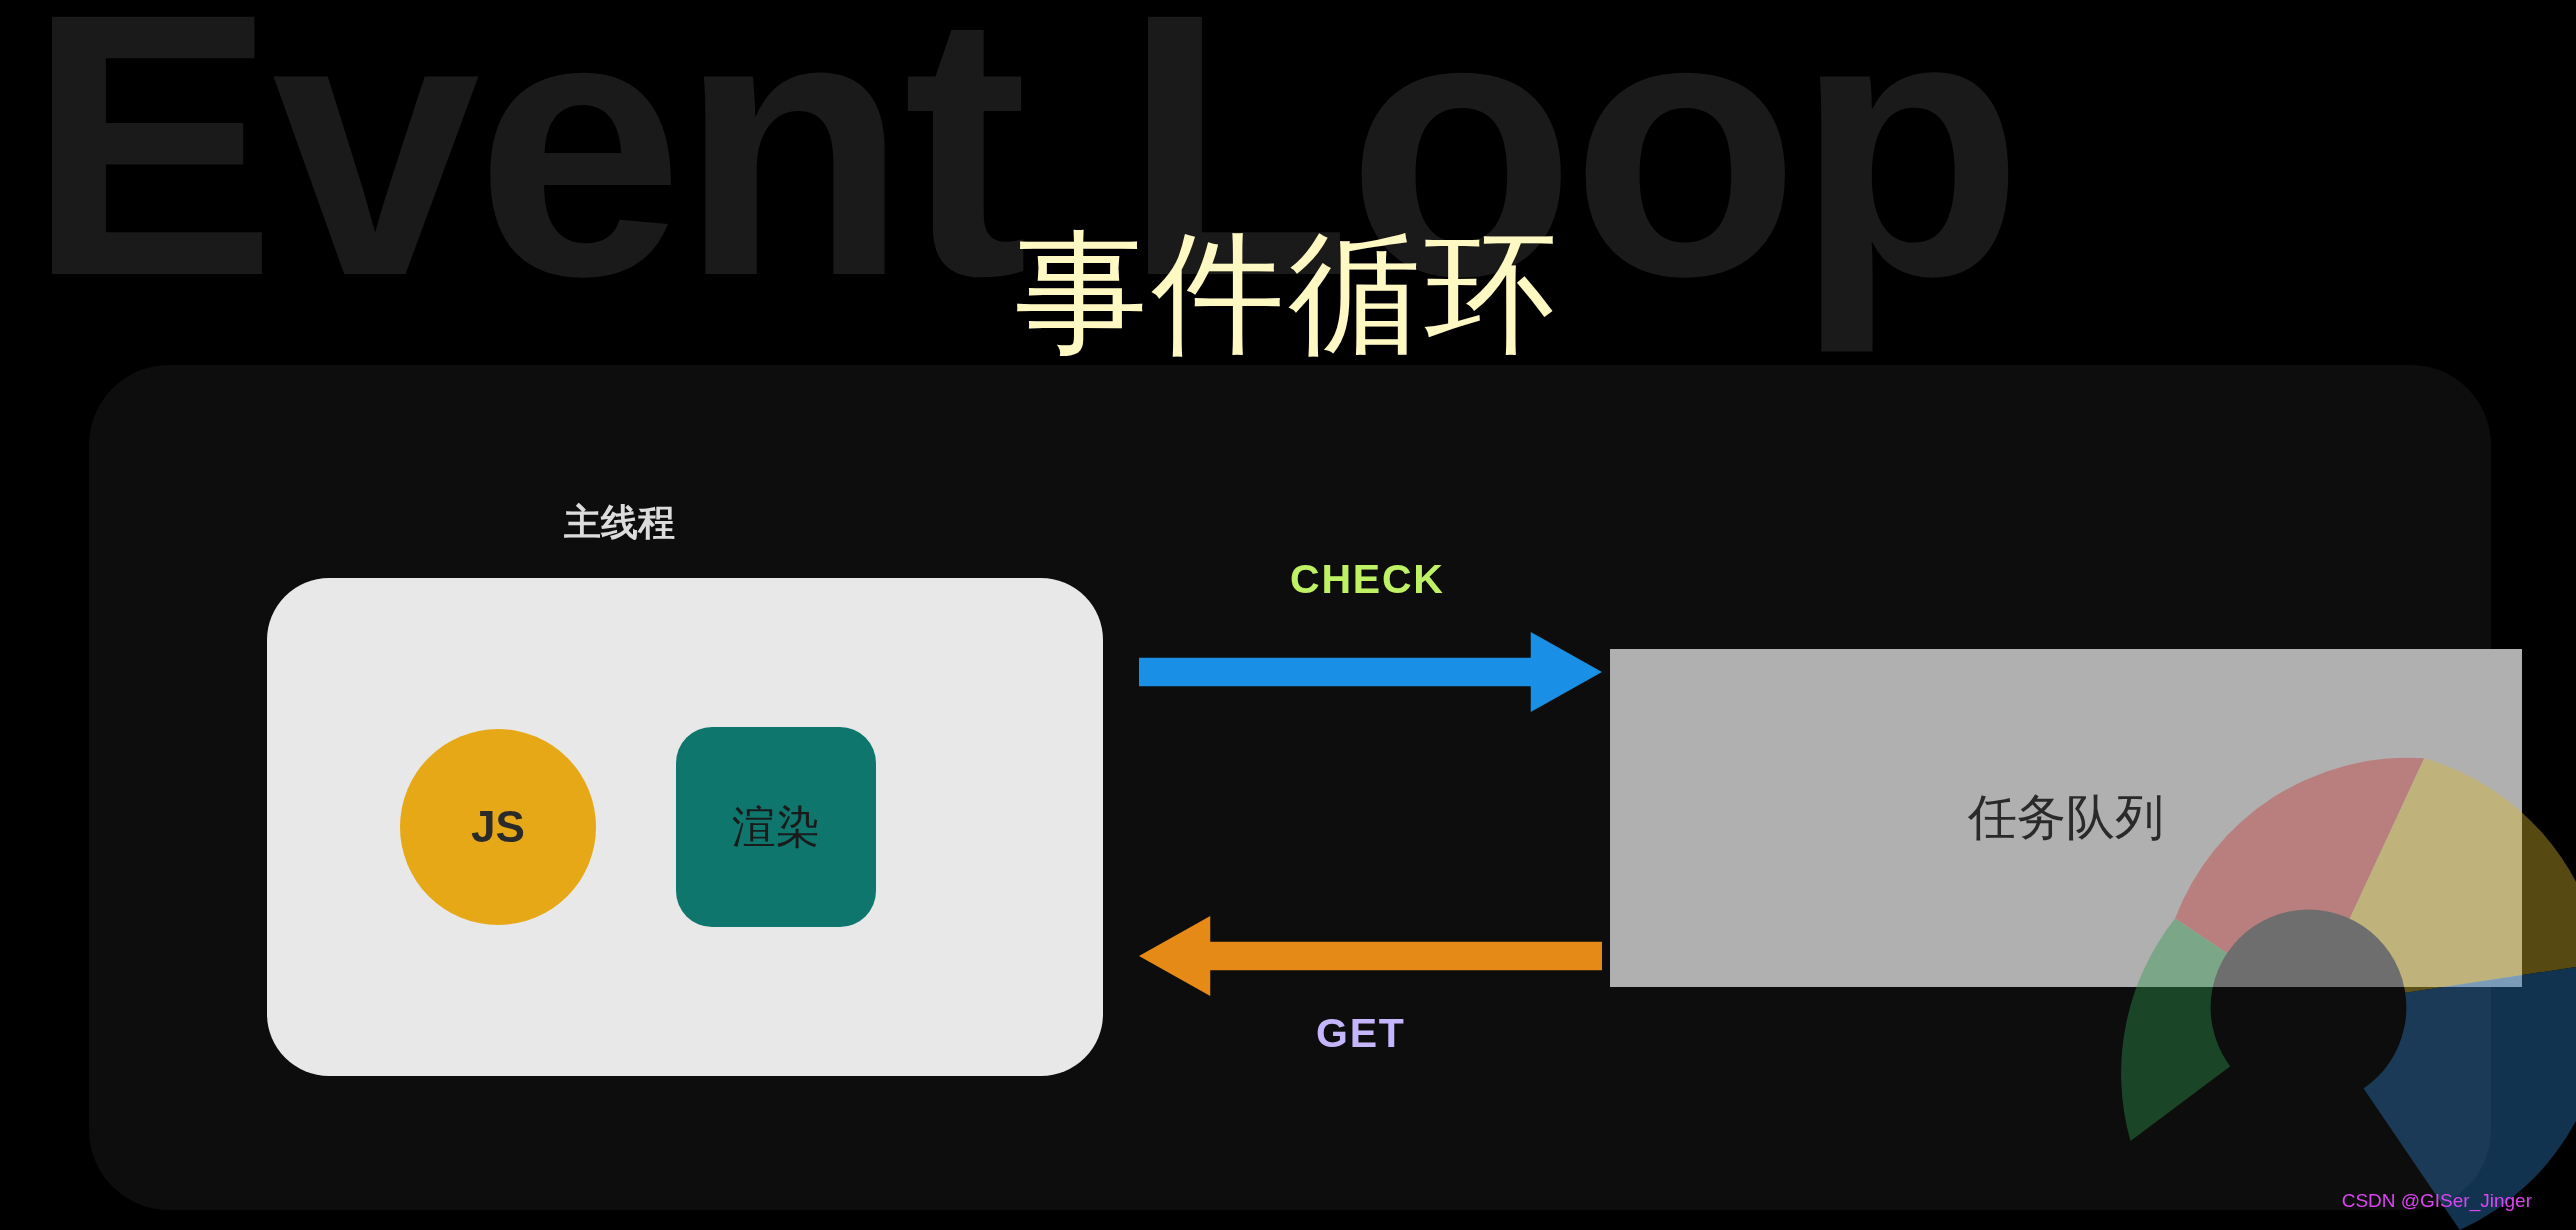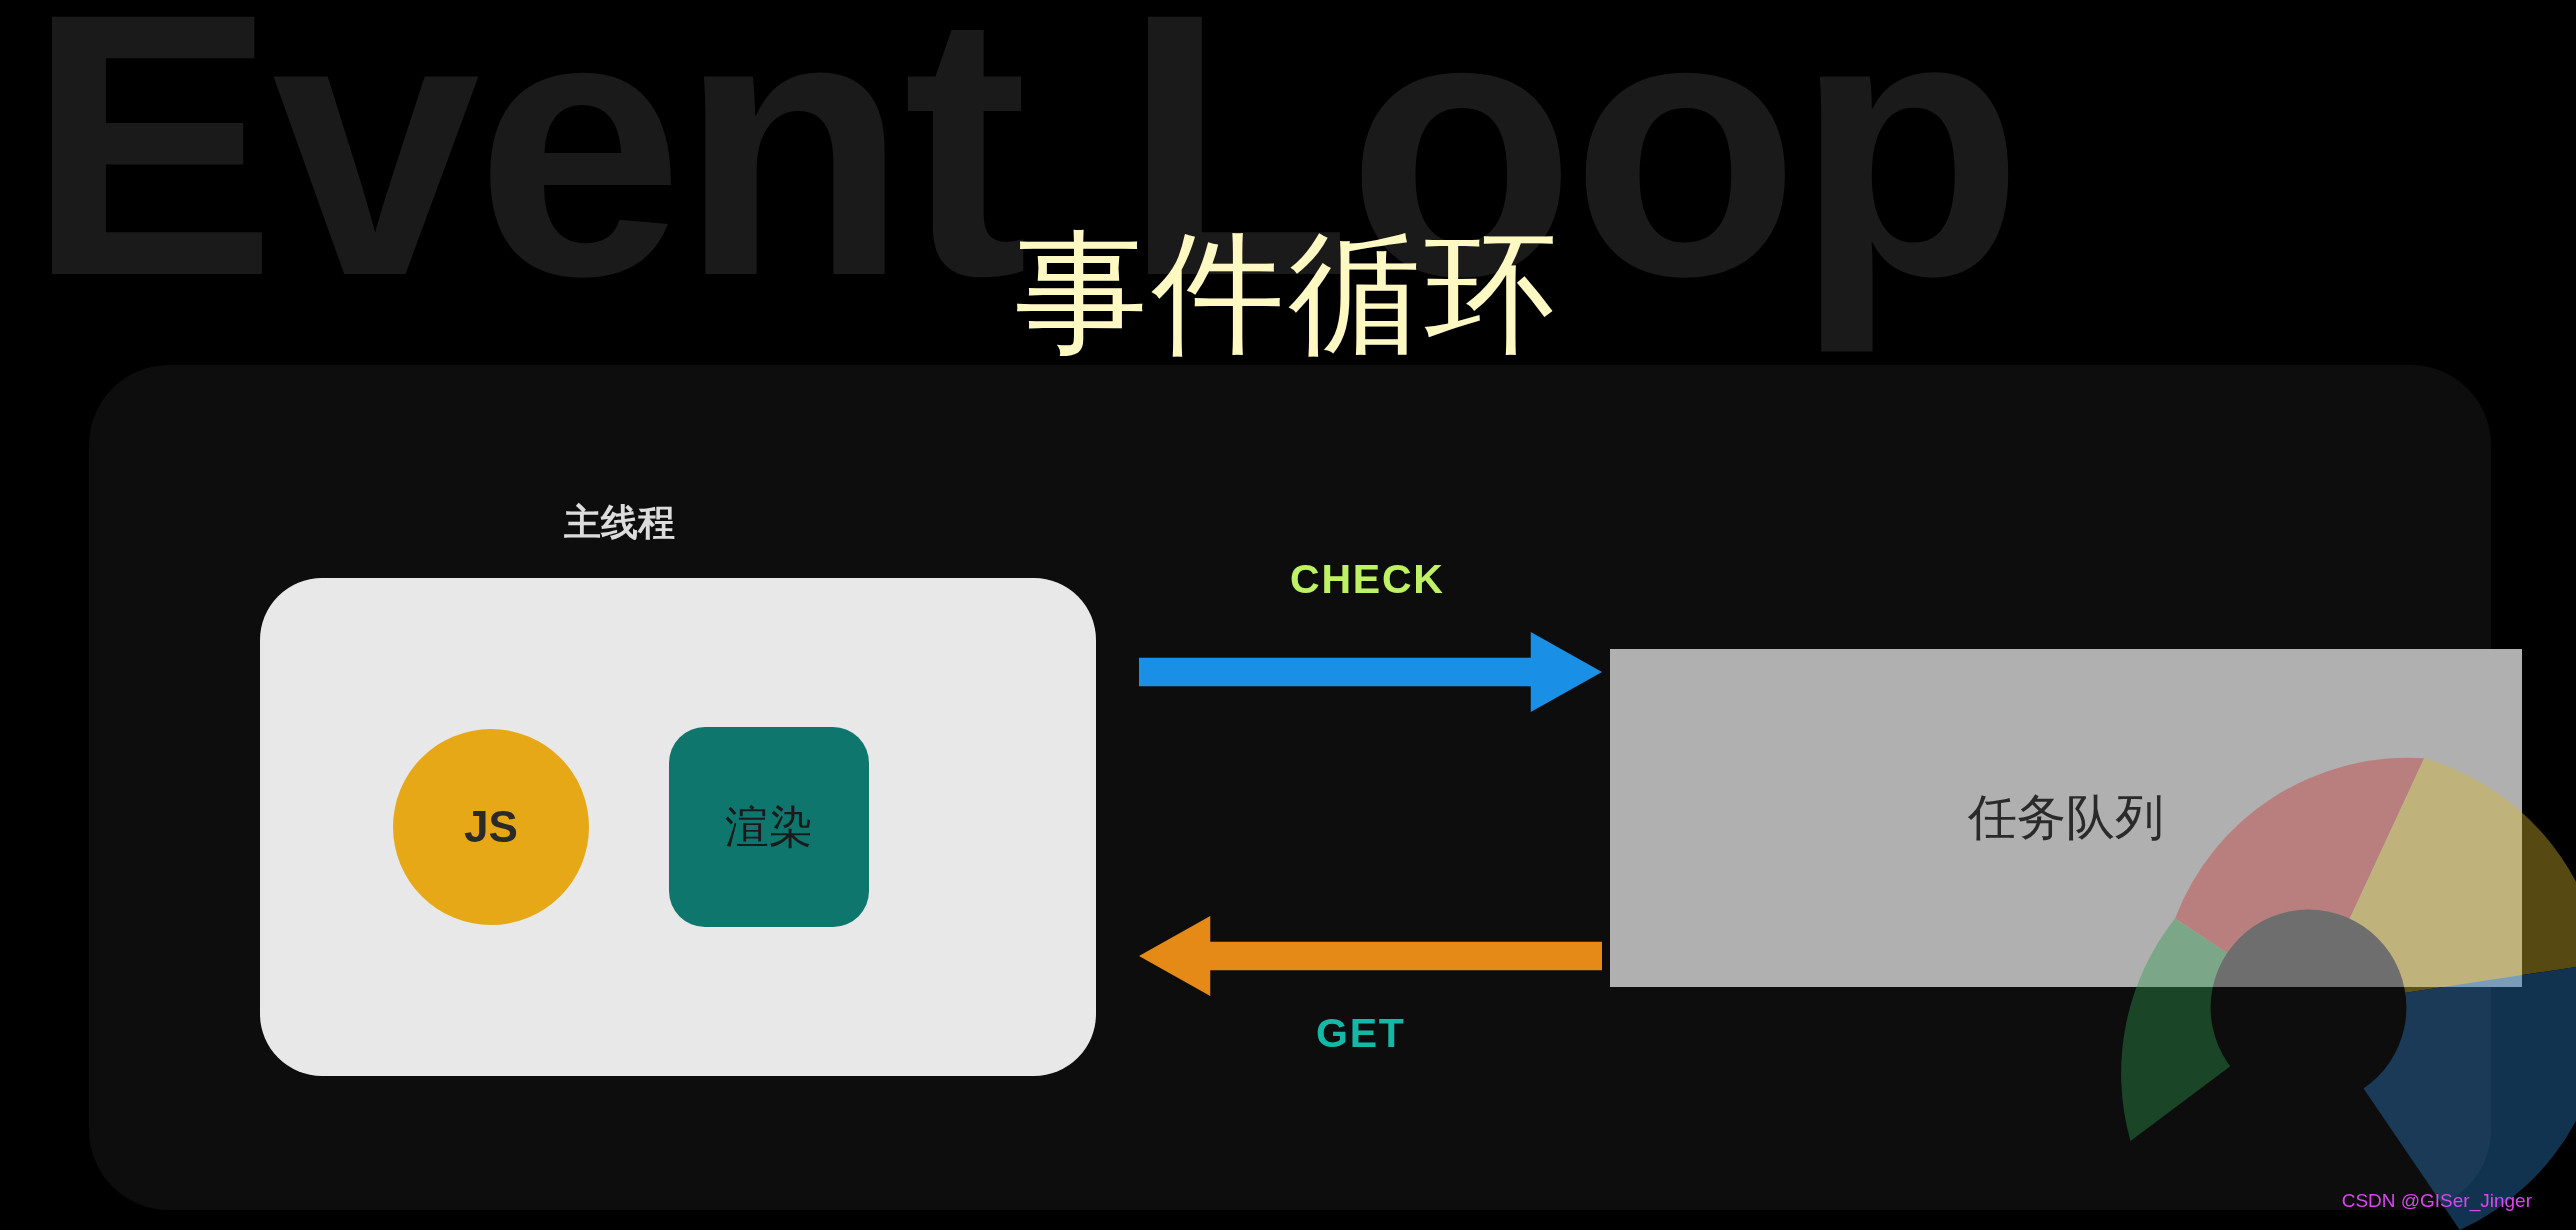--- a/index.html
+++ b/index.html
@@ -49,21 +49,21 @@
       position: absolute;
       top: 498px;
       left: 564px;
       font-size: 37px;
       color: #dcdcdc;
       font-weight: 700;
     }
     .main-thread-box {
       position: absolute;
       top: 578px;
-      left: 260px;
+      left: 267px;
       width: 836px;
       height: 498px;
       background: #e8e8e8;
       border-radius: 62px;
       display: flex;
       align-items: center;
       justify-content: flex-start;
       gap: 80px;
       padding-left: 133px;
     }
@@ -113,21 +113,21 @@
       font-weight: 700;
       color: #bef264;
       letter-spacing: 1.8px;
     }
     .get-label {
       position: absolute;
       top: 1010px;
       left: 1316px;
       font-size: 41px;
       font-weight: 700;
-      color: #14b8a6;
+      color: #c4b5fd;
       letter-spacing: 1.8px;
     }
     .arrow-check {
       position: absolute;
       top: 623px;
       left: 1139px;
     }
     .arrow-get {
       position: absolute;
       top: 907px;

